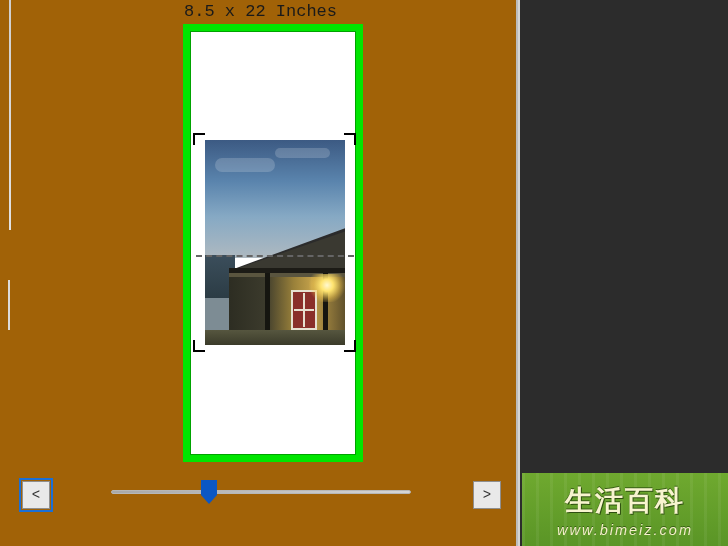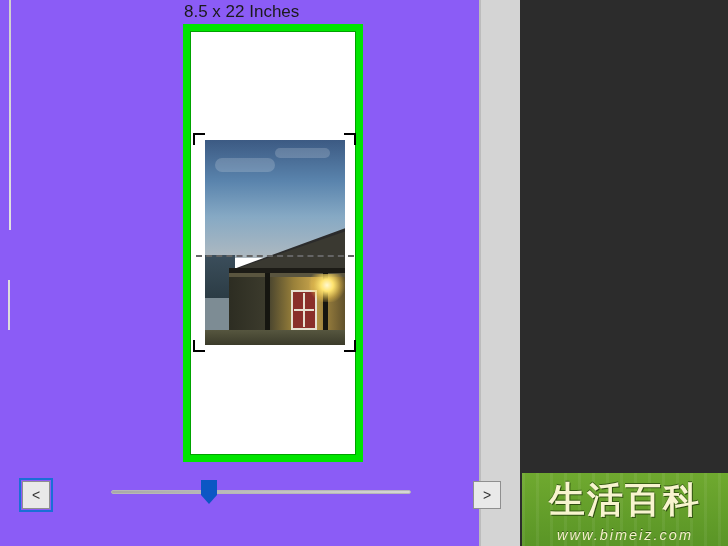--- a/index.html
+++ b/index.html
@@ -2,23 +2,24 @@
 <html><head>
 <meta charset="utf-8">
 <style>
   * { box-sizing: border-box; margin: 0; padding: 0; }
   html, body { width: 728px; height: 546px; overflow: hidden; font-family: "Segoe UI", Arial, sans-serif; }
   body { background: #d4d4d4; position: relative; }
 
   .preview-area {
     position: absolute;
     left: 0; top: 0;
-    width: 481px; height: 546px;
-    background: #8b5cf6;
+    width: 518px; height: 546px;
+    background: #a16207;
     border-right: 2px solid #bcbcbc;
+    font-family: Liberation Mono, monospace;
   }
   .left-edge-line {
     position: absolute;
     left: 9px; top: 0; width: 2px; height: 230px;
     background: linear-gradient(#cfcfcf, #e2e2e2);
   }
   .left-edge-seg {
     position: absolute;
     left: 0; top: 280px; width: 10px; height: 50px;
     border-right: 2px solid #dcdcdc;
@@ -174,21 +175,21 @@
     display: flex; flex-direction: column; align-items: center; justify-content: center;
     background: linear-gradient(180deg, #6fa92f 0%, #5a9526 100%);
     overflow: hidden;
   }
   .stripes {
     position: absolute; inset: 0;
     background: repeating-linear-gradient(90deg, rgba(255,255,255,0.06) 0 3px, rgba(0,0,0,0) 3px 14px);
   }
   .wm-cn {
     position: relative;
-    font-size: 36px; font-weight: 700;
+    font-size: 28px; font-weight: 700;
     color: #f8f4cf;
     font-family: "Microsoft YaHei", "SimHei", sans-serif;
     text-shadow: 0 -1px 0 #375e14, 1px 1px 0 #2e4e10;
     letter-spacing: 2px;
   }
   .wm-url {
     position: relative;
     margin-top: 2px;
     font-size: 14.5px;
     letter-spacing: 2px;

